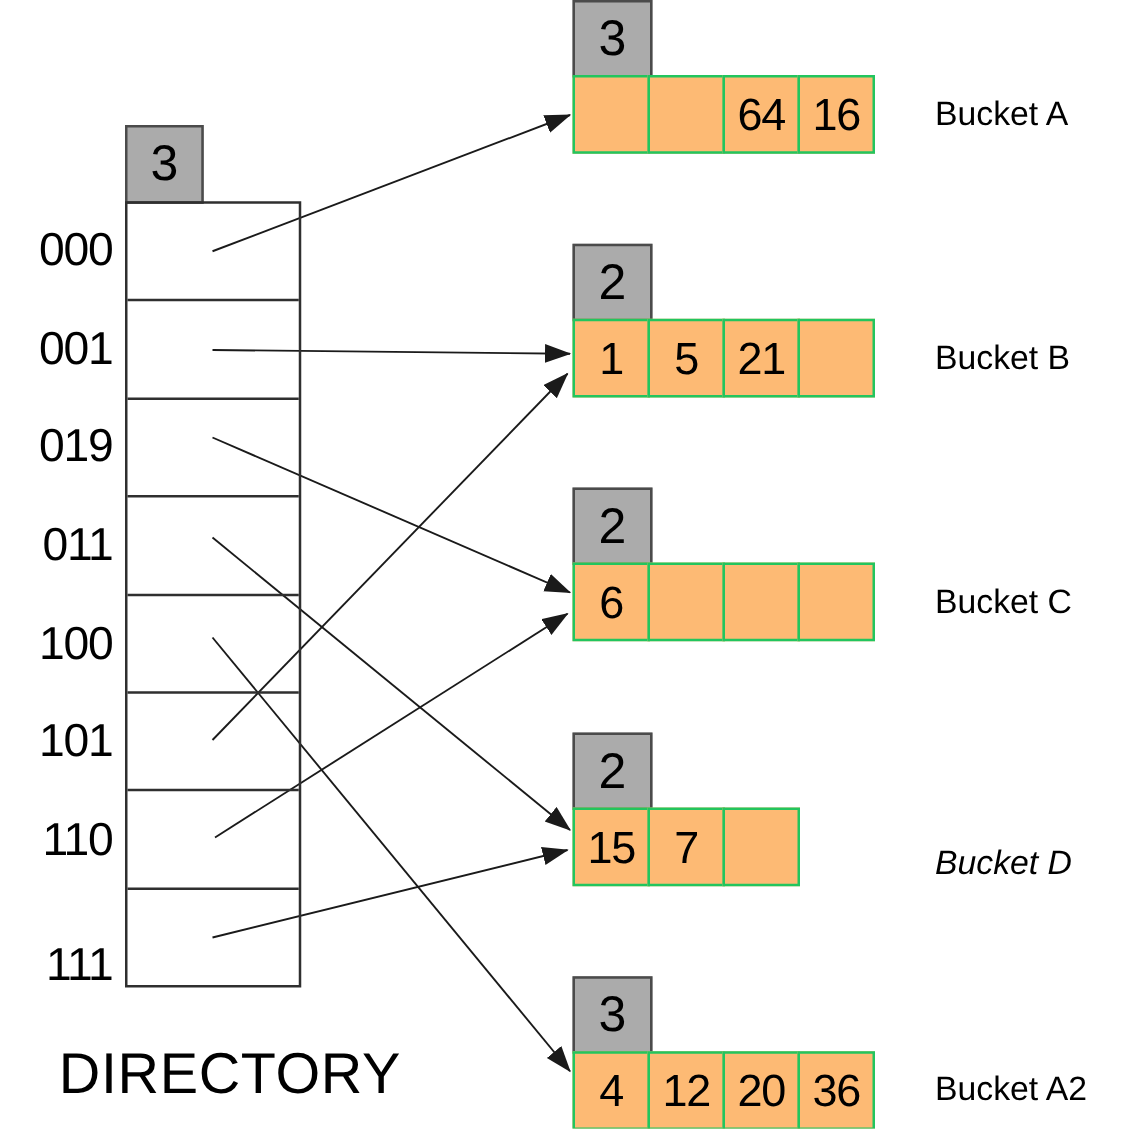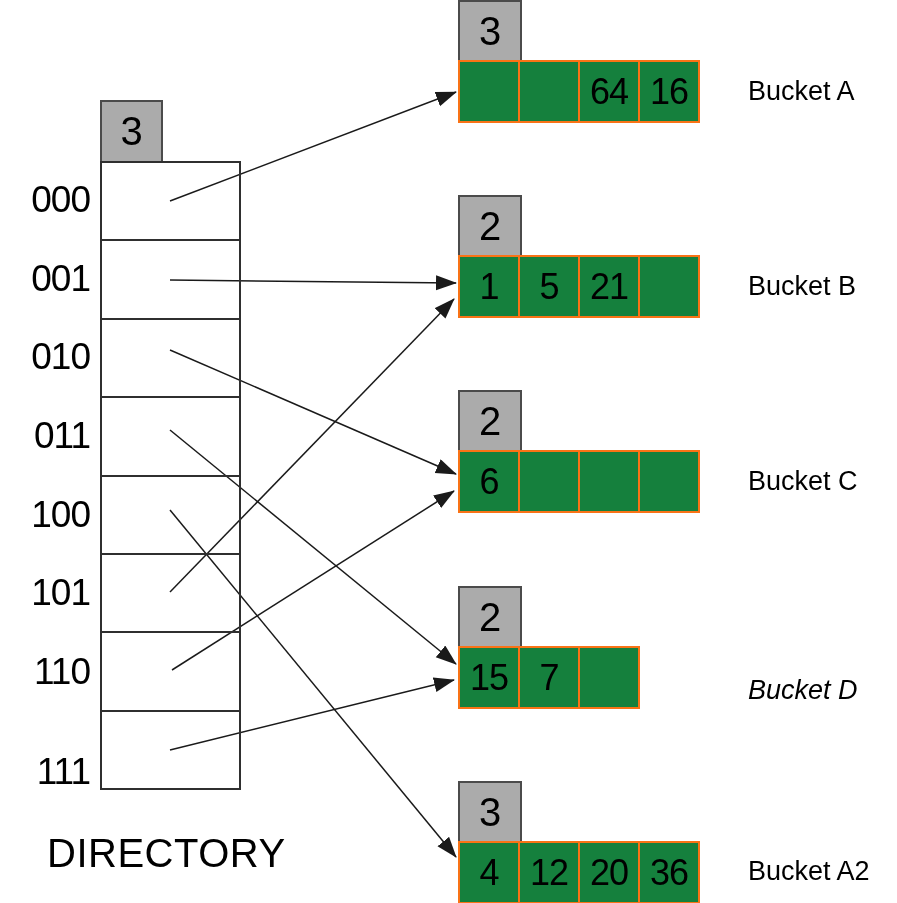--- a/index.html
+++ b/index.html
@@ -22,36 +22,36 @@
     border:2px solid #2f2f2f;box-sizing:border-box;
     display:flex;flex-direction:column;
   }
   .dir-slot{flex:1;border-bottom:2px solid #2f2f2f;box-sizing:border-box;}
   .dir-slot:last-child{border-bottom:none;}
   .dir-label{
     position:absolute;left:20px;width:70px;height:42px;line-height:42px;
     font-size:37px;letter-spacing:-1px;text-align:right;
   }
   .dir-caption{
-    position:absolute;left:47px;top:831px;font-size:40px;letter-spacing:0.5px;
+    position:absolute;left:47px;top:831px;font-size:46px;letter-spacing:0.5px;
   }
 
   
   .bucket-depth-box{
     position:absolute;left:458px;width:64px;height:62px;
     background:#ababab;border:2px solid #4b4b4b;box-sizing:border-box;
     display:flex;align-items:center;justify-content:center;
     font-size:40px;
   }
   .bucket-row{
     position:absolute;left:458px;display:flex;height:63px;
   }
   .bucket-cell{
-    width:62px;height:63px;border:2px solid #f97316;box-sizing:border-box;
-    margin-left:-2px;background:#15803d;
+    width:62px;height:63px;border:2px solid #22c55e;box-sizing:border-box;
+    margin-left:-2px;background:#fdba74;
     display:flex;align-items:center;justify-content:center;
     font-size:36px;letter-spacing:-1px;
   }
   .bucket-cell:first-child{margin-left:0;}
   .bucket-label{
     position:absolute;left:748px;height:63px;line-height:63px;font-size:27px;
     white-space:nowrap;
   }
   
   .by-A  .bucket-depth-box{top:0px;}   .by-A  .bucket-row{top:60px;}  .by-A  .bucket-label{top:60px;}
@@ -93,21 +93,21 @@
     <div class="dir-slot"></div>
     <div class="dir-slot"></div>
     <div class="dir-slot"></div>
     <div class="dir-slot"></div>
     <div class="dir-slot"></div>
     <div class="dir-slot"></div>
   </div>
 
   <div class="dir-label" style="top:179px">000</div>
   <div class="dir-label" style="top:258px">001</div>
-  <div class="dir-label" style="top:336px">010</div>
+  <div class="dir-label" style="top:336px">019</div>
   <div class="dir-label" style="top:415px">011</div>
   <div class="dir-label" style="top:494px">100</div>
   <div class="dir-label" style="top:572px">101</div>
   <div class="dir-label" style="top:651px">110</div>
   <div class="dir-label" style="top:751px">111</div>
 
   <div class="dir-caption">DIRECTORY</div>
 
   <div class="by-A">
     <div class="bucket-depth-box">

